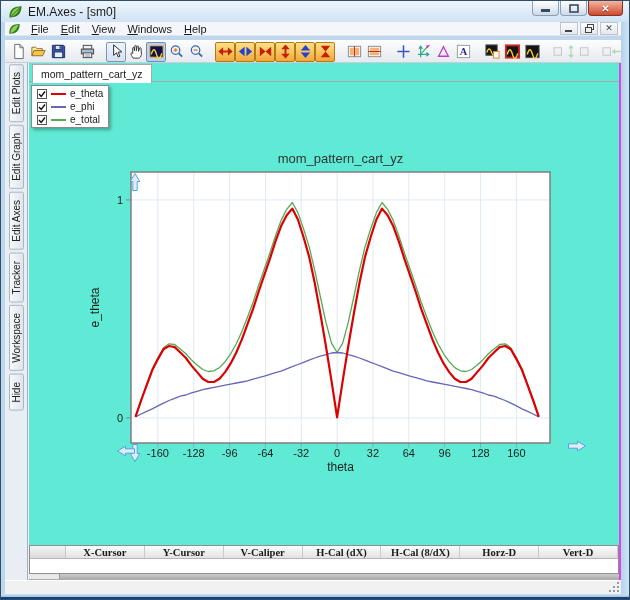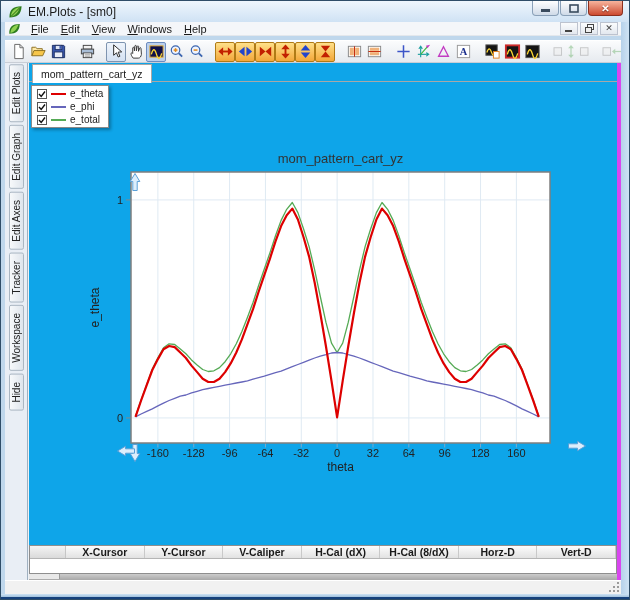--- a/index.html
+++ b/index.html
@@ -41,34 +41,34 @@
   .tbtn.dis{opacity:.5;}
   .tbtn.wide{width:40px;}
   .tb-gap{width:9px;flex:none;}
   
   .workspace{position:absolute;top:62px;left:4px;right:8px;bottom:19px;background:#eef1f6;}
   .sidebar{position:absolute;left:0;top:0;bottom:0;width:23px;border-right:1px solid #9fb0c0;
     background:#e9eef5;display:flex;flex-direction:column;align-items:center;padding-top:1px;gap:3px;}
   .side-tab{writing-mode:vertical-rl;transform:rotate(180deg);font-size:10px;color:#222;
     background:linear-gradient(90deg,#dfe5ec,#f7f9fb);border:1px solid #aab6c2;border-radius:2px;
     padding:7px 1px;flex:none;}
-  .client{position:absolute;left:24px;top:0;right:0;bottom:0;background:#0ea5e9;border-right:4px solid #d946ef;}
+  .client{position:absolute;left:24px;top:0;right:0;bottom:0;background:#5eead4;border-right:2px solid #d946ef;}
   .tabstrip{position:absolute;top:0;left:0;right:0;height:19px;border-bottom:1px solid #a8a8a8;z-index:3;}
   .plot-tab{position:absolute;left:3px;top:1px;height:19px;padding:3px 8px 0;background:#fff;
     border:1px solid #a8a8a8;border-bottom:none;font-size:10.5px;}
   .chart{position:absolute;left:0;top:0;right:0;bottom:34px;z-index:1;}
   .legend{position:absolute;left:2px;top:22px;background:#fff;border:1px solid #8a8a8a;
     box-shadow:2px 2px 3px rgba(0,0,0,.3);z-index:4;padding:1px 2px;}
   .legend-row{display:flex;align-items:center;gap:4px;padding:1px 3px;height:13px;}
   .legend-row .lsample{width:15px;height:2px;flex:none;}
   .legend-row .llabel{font-size:10px;}
   
   .readout{position:absolute;left:0;right:0;bottom:6px;height:29px;border:1px solid #8e8e8e;
     display:flex;flex-direction:column;font-size:10.5px;background:#fff;z-index:4;}
-  .r-head{display:flex;height:13px;background:linear-gradient(#fcfcfc,#e2e2e2);border-bottom:1px solid #b5b5b5;}
+  .r-head{display:flex;height:13px;background:linear-gradient(#fcfcfc,#e2e2e2);border-bottom:1px solid #b5b5b5;font-family:Liberation Serif, serif;}
   .r-vals{display:flex;flex:1;background:#fafafa;}
   .r-stub{width:36px;flex:none;background:linear-gradient(#f4f4f4,#dadada);border-right:1px solid #c6c6c6;}
   .r-cell{flex:1;text-align:center;border-right:1px solid #c9c9c9;overflow:hidden;
     display:flex;align-items:center;justify-content:center;}
   .r-head .r-cell{font-weight:bold;}
   .gray-strip{position:absolute;left:0;right:0;bottom:0;height:6px;
     background:linear-gradient(#cccccc,#a8a8a8);z-index:4;}
   .gray-strip::before{content:"";position:absolute;left:0;top:0;bottom:1px;width:30px;background:#e8e8e8;border-right:1px solid #999;}
   
   .statusbar{position:absolute;left:4px;right:8px;bottom:5px;height:14px;background:#f1f1f1;
@@ -87,21 +87,21 @@
 
   <div class="side-border-l"></div>
   <div class="side-border-r"></div>
 
   <div class="titlebar">
     <svg class="app-icon" viewBox="0 0 16 16">
       <path d="M1.5 14.5C1.5 6 5 2.5 14.5 2.5 14 11 10.5 14.5 1.5 14.5z" fill="#2e7d1e"></path>
       <path d="M3 13.5C3.5 7.5 7 4 13 3.5 10 10 8 12.5 3 13.5z" fill="#8fd14f"></path>
       <path d="M3 13.5L13 3.5" stroke="#1d5a10" stroke-width="1"></path>
     </svg>
-    <span class="title-text">EM.Plots - [sm0]</span>
+    <span class="title-text">EM.Axes - [sm0]</span>
     <div class="capbtns">
       <div class="capbtn">
           <span class="bar"></span>
         </div>
       <div class="capbtn">
         <svg width="10" height="9" viewBox="0 0 10 9">
             <rect x="1" y="1" width="8" height="7" fill="none" stroke="#3a4b5e" stroke-width="1.6"></rect>
           </svg>
       </div>
       <div class="capbtn close">

